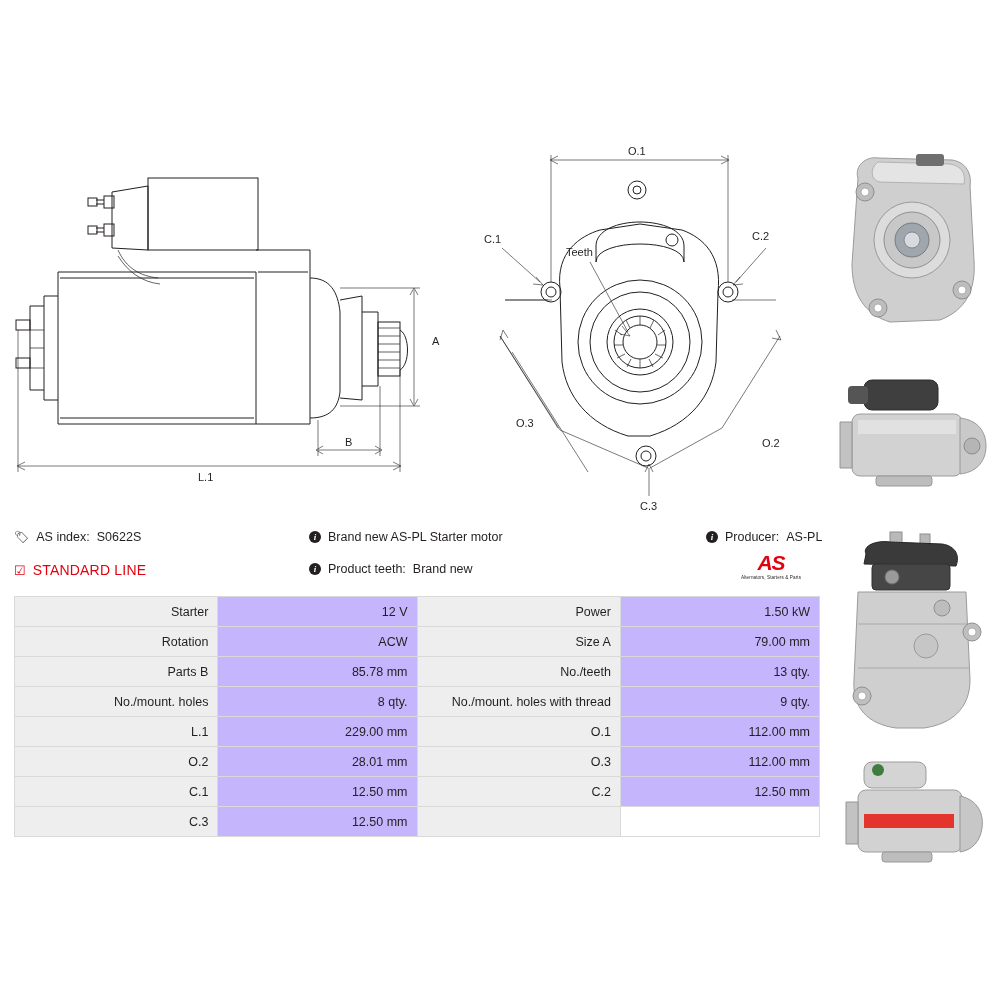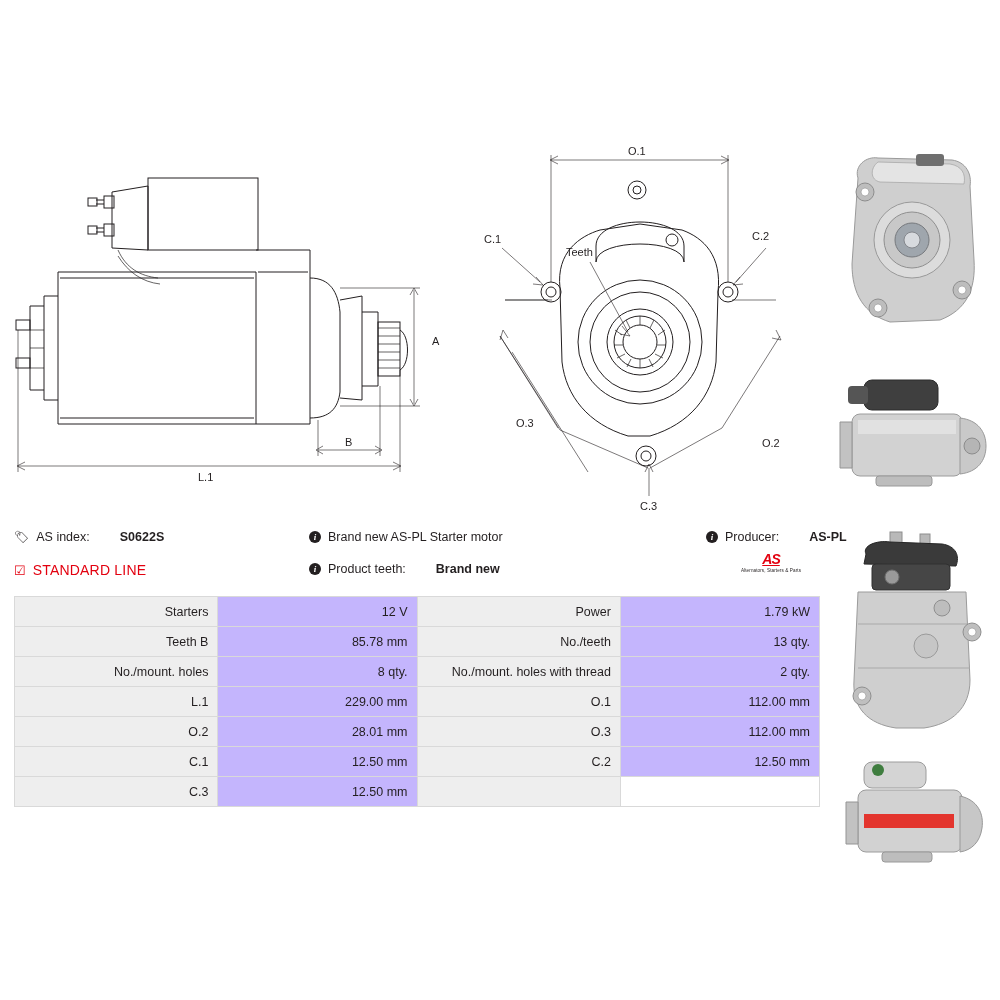--- a/index.html
+++ b/index.html
@@ -70,21 +70,21 @@
     display: flex;
     align-items: center;
     gap: 7px;
     white-space: nowrap;
   }
   .info .col1 { left: 0; }
   .info .col2 { left: 295px; }
   .info .col3 { left: 692px; }
   .r1 { top: 6px; }
   .r2 { top: 38px; }
-  .info b { font-weight: bold; margin-left: 23px; }
+  .info b { font-weight: normal; }
   .tag-icon { color: #231f20; font-size: 12px; }
   .i-icon {
     display: inline-block;
     width: 12px; height: 12px;
     border-radius: 50%;
     background: #231f20;
     color: #fff;
     font-size: 9px;
     line-height: 12px;
     text-align: center;
@@ -109,25 +109,24 @@
     position: absolute;
     right: 186px;
     top: 552px;
     width: 86px;
     text-align: center;
   }
   .aspl-logo .mark {
     font-family: "Liberation Sans", sans-serif;
     font-weight: bold;
     font-style: italic;
-    font-size: 14px;
+    font-size: 21px;
     color: #e3000f;
     line-height: 1;
     letter-spacing: -1px;
-    text-decoration: underline;
   }
   .aspl-logo .sub {
     font-size: 4.6px;
     color: #231f20;
     letter-spacing: 0.1px;
     margin-top: 2px;
   }
 
   
   table.specs {
@@ -404,36 +403,42 @@
   </div>
 
   <div class="aspl-logo">
     <div class="mark">AS</div>
     <div class="sub">Alternators, Starters &amp; Parts</div>
   </div>
 
   <table class="specs">
     <tbody>
       <tr>
-        <td class="k">Starters</td>
+        <td class="k">Starter</td>
         <td class="v">12 V</td>
         <td class="k">Power</td>
-        <td class="v">1.79 kW</td>
-      </tr>
-      <tr>
-        <td class="k">Teeth B</td>
+        <td class="v">1.50 kW</td>
+      </tr>
+      <tr>
+        <td class="k">Rotation</td>
+        <td class="v">ACW</td>
+        <td class="k">Size A</td>
+        <td class="v">79.00 mm</td>
+      </tr>
+      <tr>
+        <td class="k">Parts B</td>
         <td class="v">85.78 mm</td>
         <td class="k">No./teeth</td>
         <td class="v">13 qty.</td>
       </tr>
       <tr>
         <td class="k">No./mount. holes</td>
         <td class="v">8 qty.</td>
         <td class="k">No./mount. holes with thread</td>
-        <td class="v">2 qty.</td>
+        <td class="v">9 qty.</td>
       </tr>
       <tr>
         <td class="k">L.1</td>
         <td class="v">229.00 mm</td>
         <td class="k">O.1</td>
         <td class="v">112.00 mm</td>
       </tr>
       <tr>
         <td class="k">O.2</td>
         <td class="v">28.01 mm</td>

